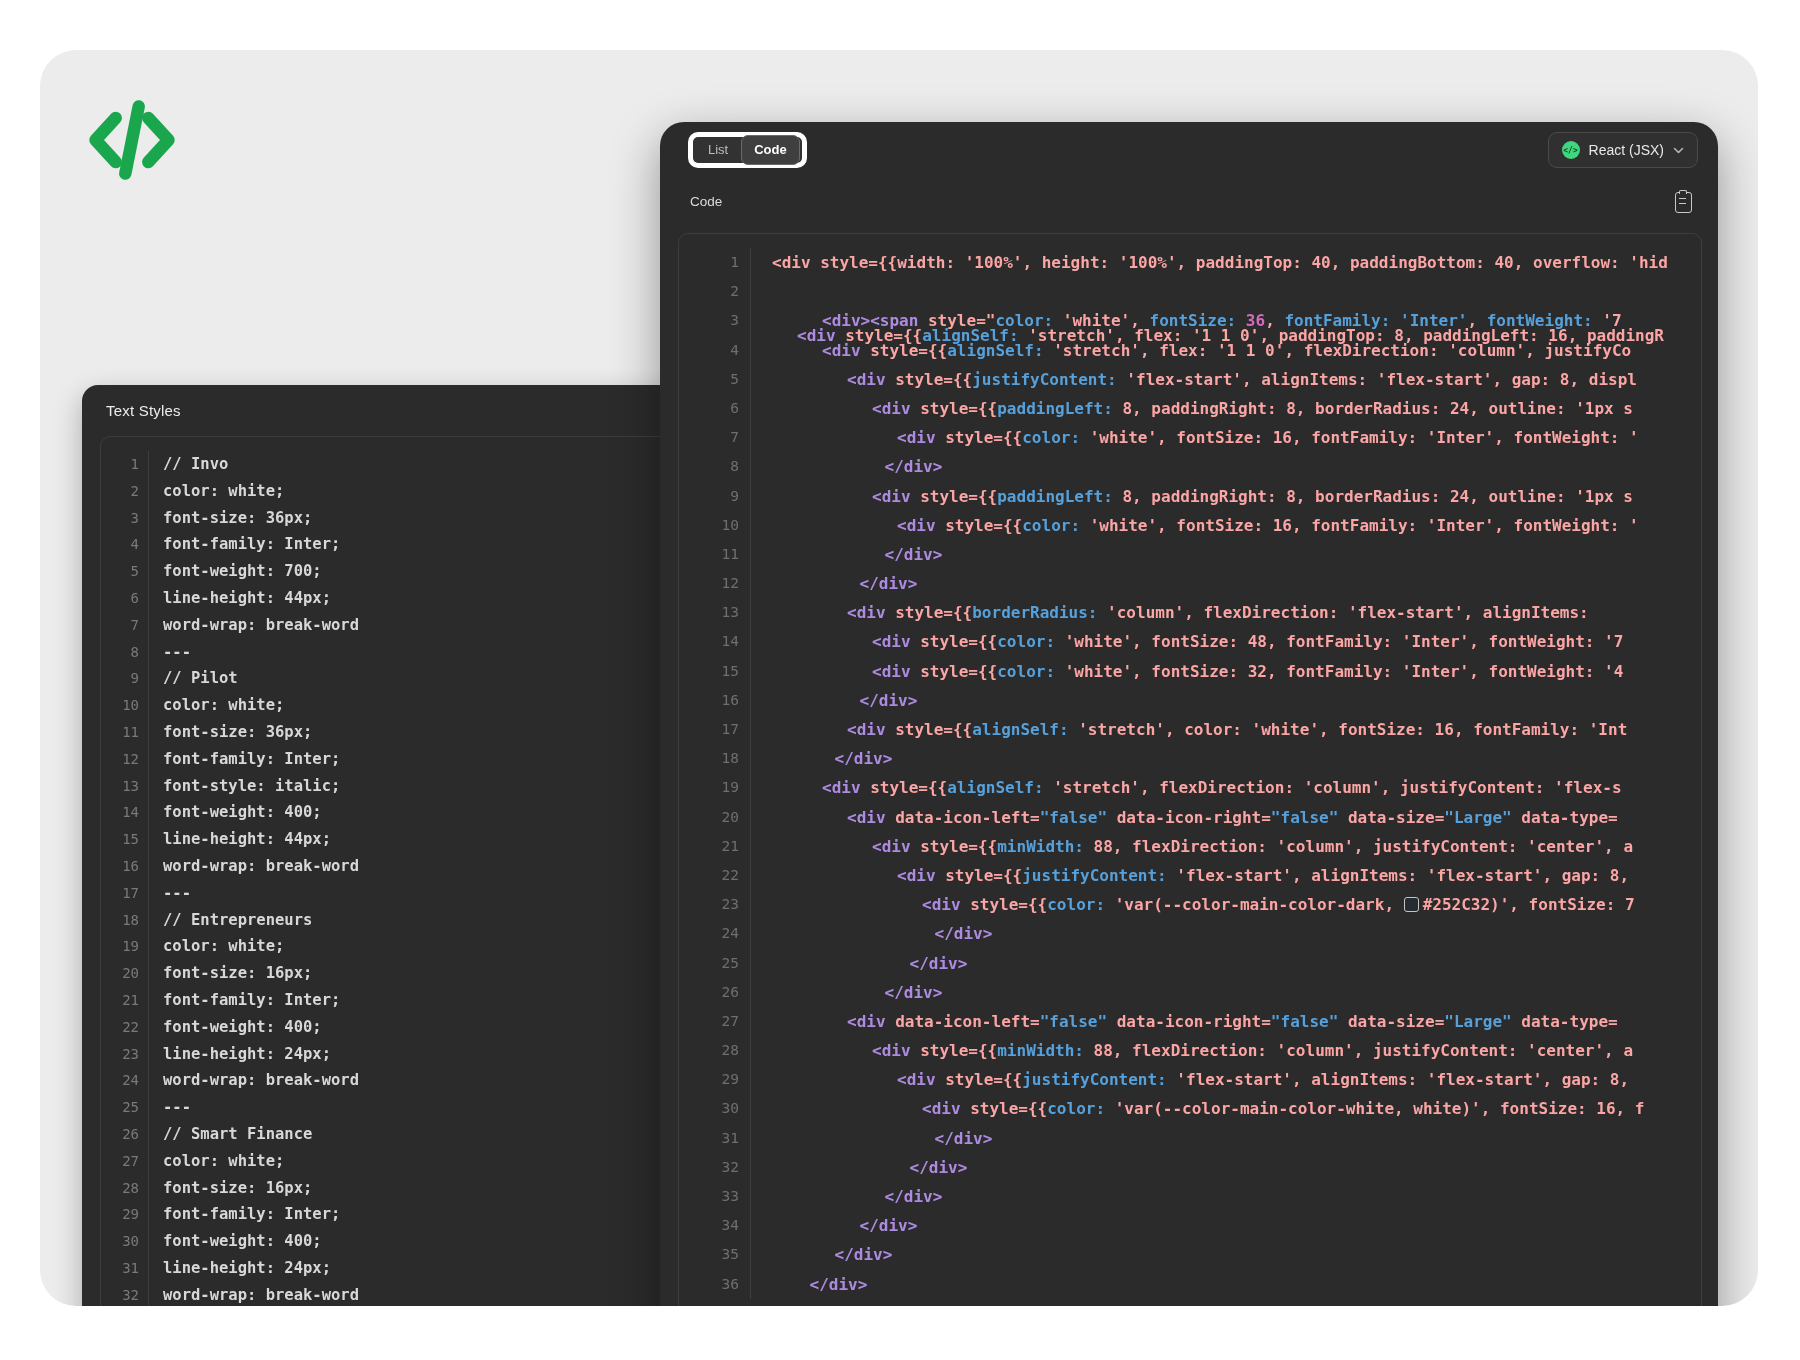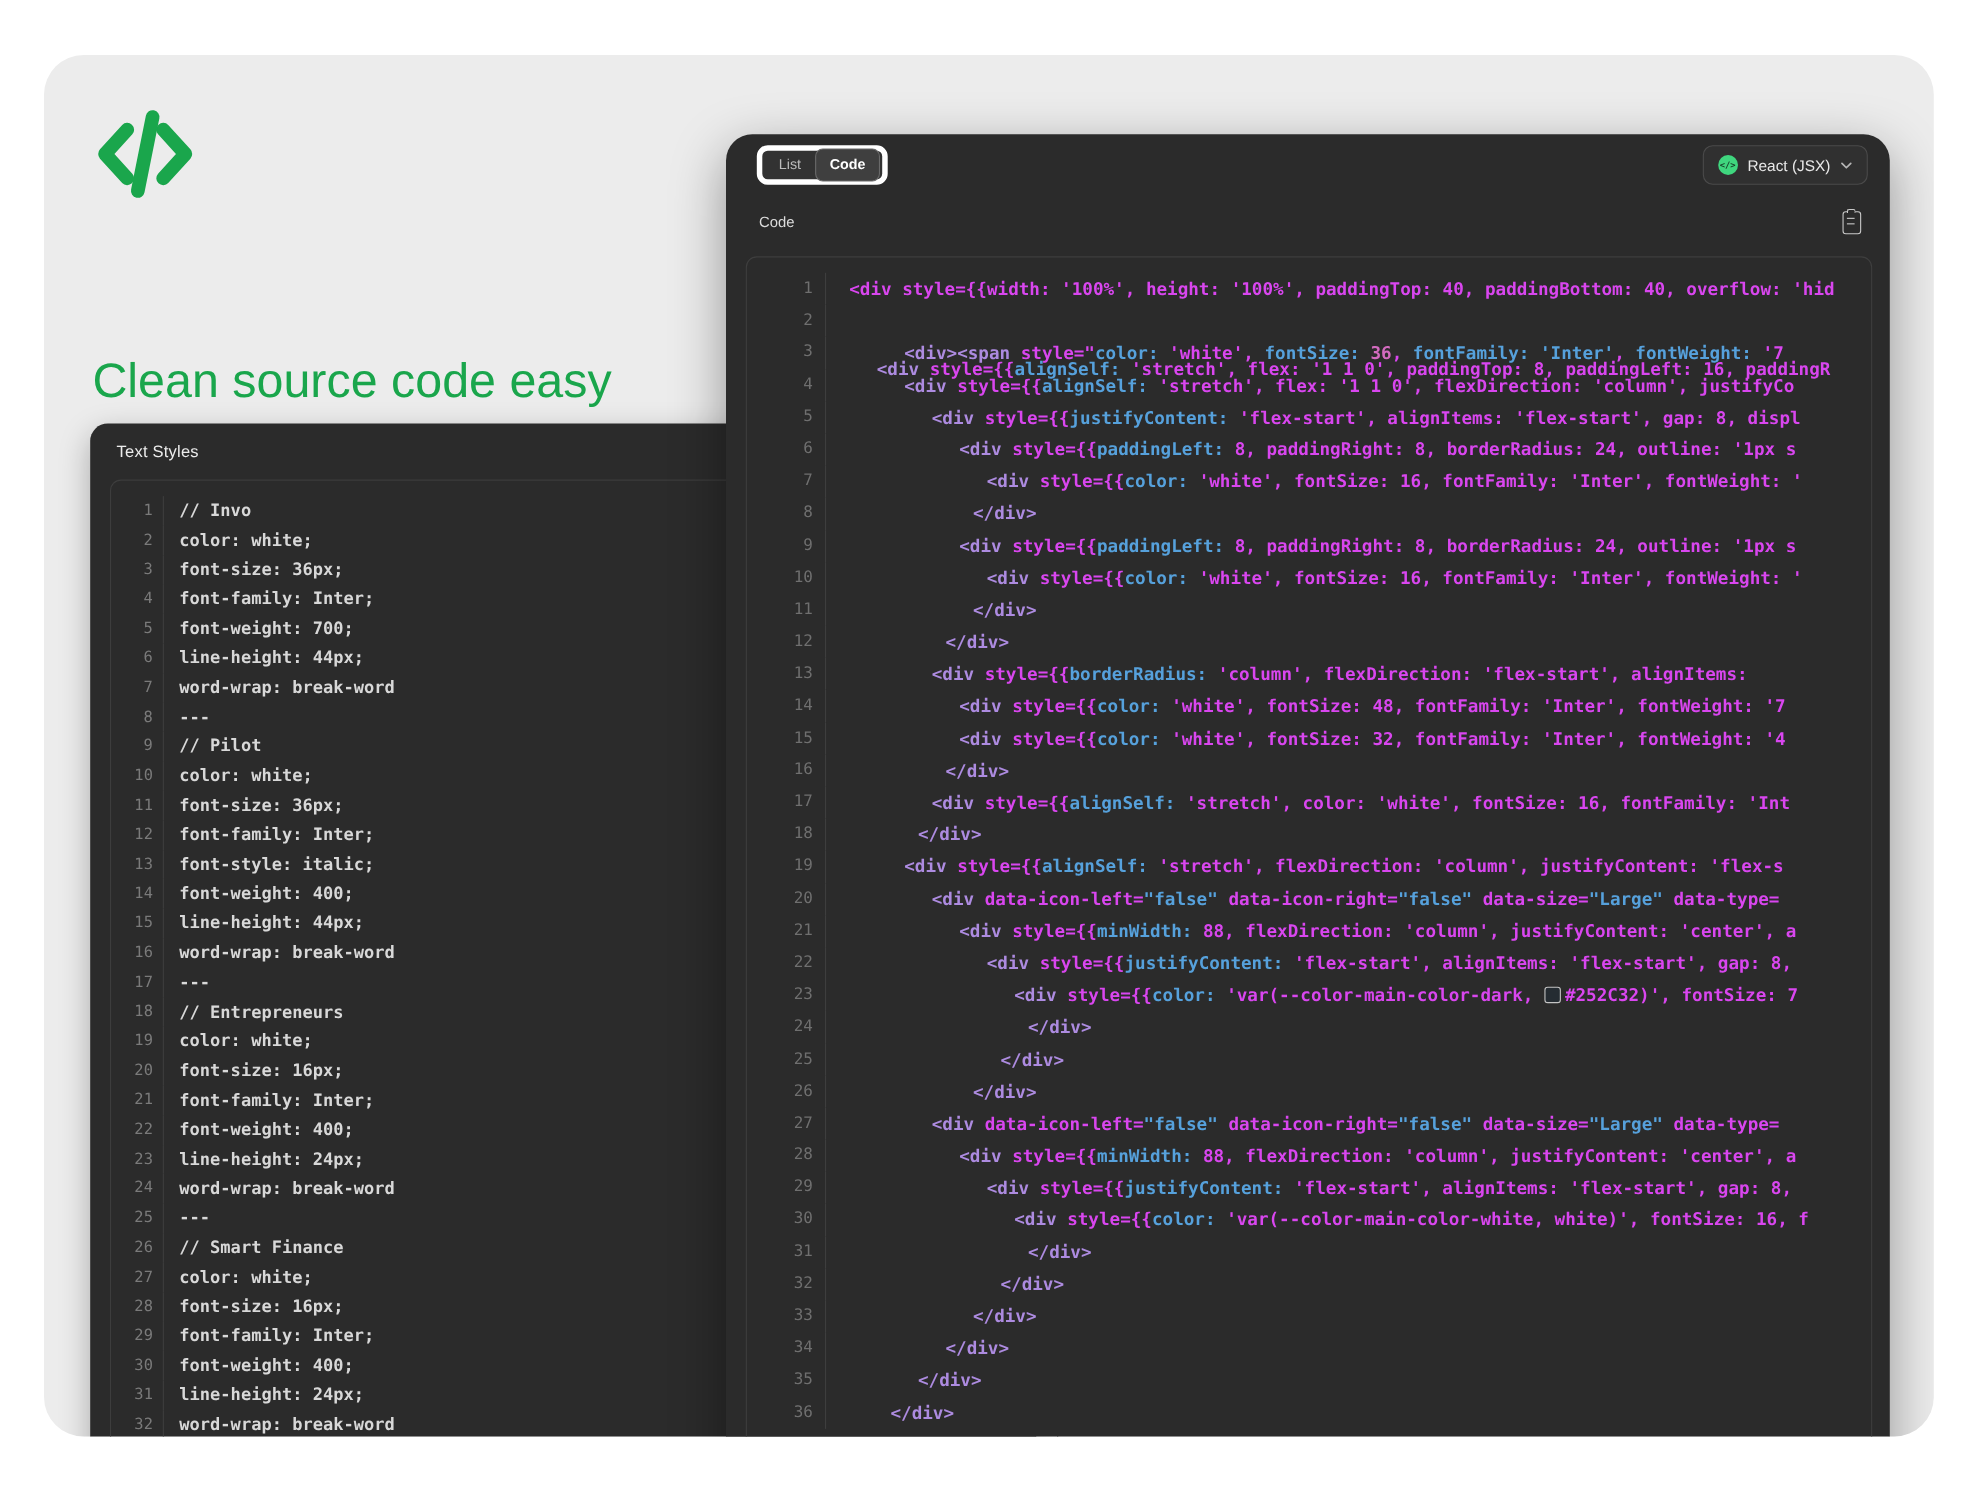--- a/index.html
+++ b/index.html
@@ -101,37 +101,36 @@
     font-family:"DejaVu Sans Mono", monospace;font-size:14.5px;
   }
   .ctxt{
     padding-left:21px;
     font-family:"DejaVu Sans Mono", monospace;font-size:16px;font-weight:600;
     color:#dcdcdc;white-space:pre;
   }
   .tk-t{color:#ad8be0;}
   .tk-b{color:#56a1dc;}
   .tk-p{color:#d36bbf;}
-  .tk-d{color:#d946ef;}
+  .tk-d{color:#fca5a5;}
   .swatch{
     display:inline-block;width:15px;height:15px;border-radius:3px;
     border:1.5px solid #c4c4c4;vertical-align:-2px;margin-right:4px;box-sizing:border-box;
   }
 </style>
 </head>
 <body>
 
 <div class="card">
 
   <svg class="logo" viewBox="0 0 100 100">
     <path d="M33 27 L12 50 L33 73" fill="none" stroke="#1aa64c" stroke-width="13" stroke-linecap="round" stroke-linejoin="round"></path>
     <path d="M67 27 L88 50 L67 73" fill="none" stroke="#1aa64c" stroke-width="13" stroke-linecap="round" stroke-linejoin="round"></path>
     <path d="M57 15 L43 85" fill="none" stroke="#1aa64c" stroke-width="13" stroke-linecap="round"></path>
   </svg>
-  <div class="subhead">Clean source code easy</div>
 
   <div class="left-panel">
     <div class="panel-title">Text Styles</div>
     <div class="left-codebox">
       <div class="rows">
           <div class="lrow"><span class="lnum">1</span><span class="ltxt">// Invo</span></div>
           <div class="lrow"><span class="lnum">2</span><span class="ltxt">color: white;</span></div>
           <div class="lrow"><span class="lnum">3</span><span class="ltxt">font-size: 36px;</span></div>
           <div class="lrow"><span class="lnum">4</span><span class="ltxt">font-family: Inter;</span></div>
           <div class="lrow"><span class="lnum">5</span><span class="ltxt">font-weight: 700;</span></div>

